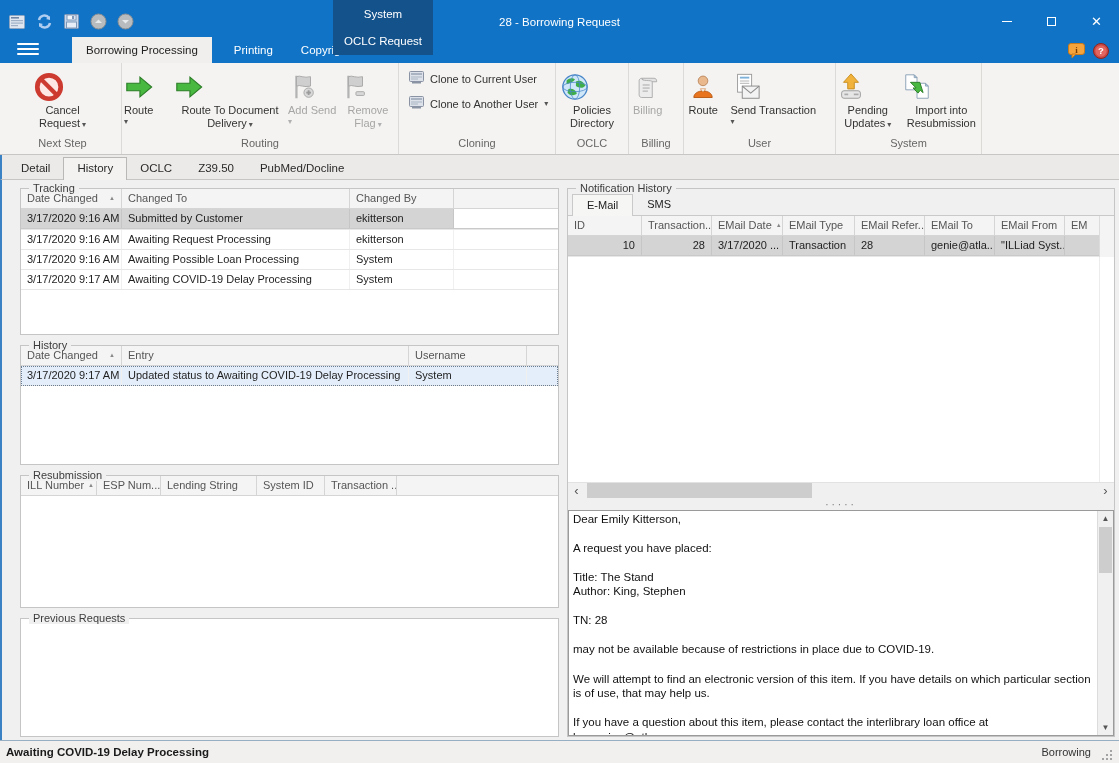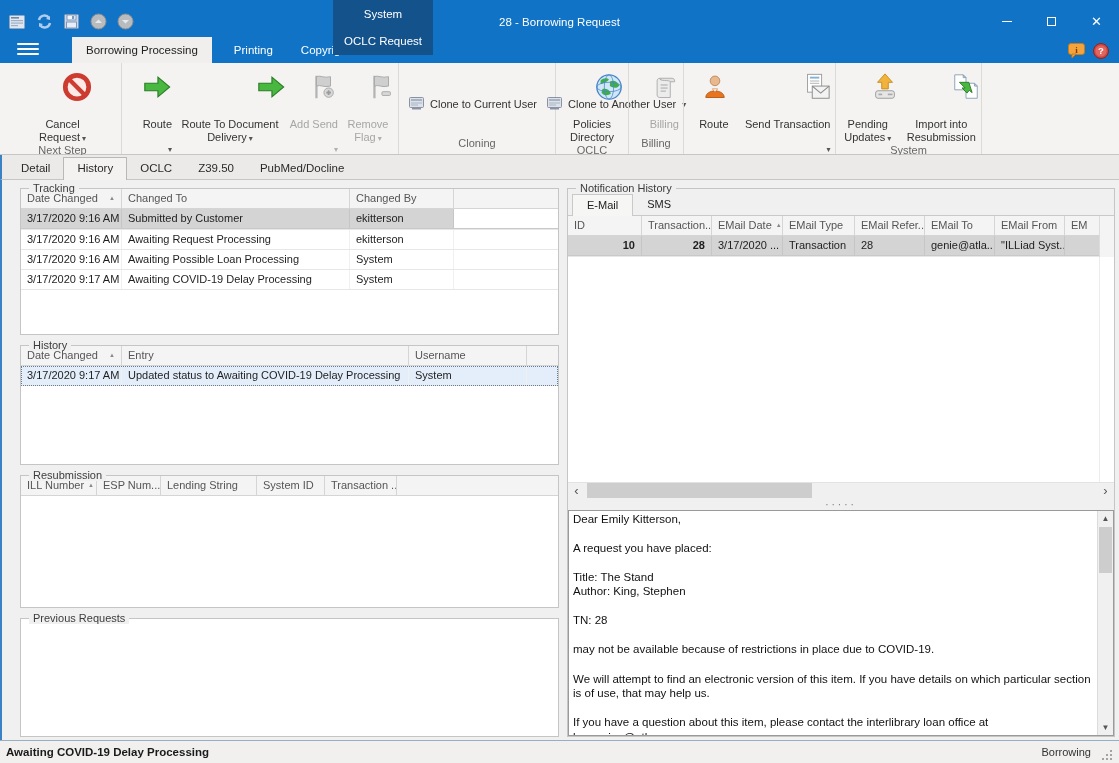--- a/index.html
+++ b/index.html
@@ -27,29 +27,29 @@
   .ctx-block { position:absolute; left:333px; top:0; width:100px; height:55px; background:#14528c; z-index:1; }
   .ctx-label { height:27px; display:flex; align-items:center; justify-content:center; color:#fff; font-size:11.5px; }
   .ctx-tab { height:28px; display:flex; align-items:center; justify-content:center; color:#fff; font-size:11.5px; }
   .help-icons { position:absolute; right:10px; bottom:2px; display:flex; gap:8px; z-index:2; }
 
   
   .ribbon { height:92px; background:#f4f3f1; border-bottom:1px solid #c8c6c4; display:flex; align-items:stretch; padding-left:4px; }
   .rgroup { display:flex; flex-direction:column; border-right:1px solid #dcdad7; }
   .rgroup-btns { flex:1; display:flex; align-items:flex-start; justify-content:center; padding-top:5px; gap:2px; }
   .rgroup-label { height:17px; text-align:center; color:#666; font-size:11px; }
-  .bigbtn { display:flex; flex-direction:column; align-items:flex-end; padding-top:2px; color:#333;gap:14px; }
+  .bigbtn { display:flex; flex-direction:column; align-items:flex-start; padding-top:2px; color:#333; }
   .bigbtn .ic { height:34px; display:flex; align-items:center; justify-content:center; }
   .bigbtn .lbl { text-align:center; line-height:13px; font-size:11px; }
   .bigbtn.disabled { color:#a6a6a6; }
   .caret { font-size:8px; color:#555; line-height:9px; }
   .bigbtn.disabled .caret { color:#b0b0b0; }
   .caret-inline { display:inline; margin-left:2px; }
   .caret-block { display:block; text-align:center; }
-  .smallstack { display:flex; flex-direction:row; justify-content:flex-start; gap:10px; padding:8px 10px 0;text-align:center; }
+  .smallstack { display:flex; flex-direction:column; justify-content:flex-start; gap:10px; padding:8px 10px 0;text-align:center; }
   .smallbtn { display:flex; align-items:center; gap:6px; color:#333; white-space:nowrap; }
 
   
   .doctabs { height:25px; background:#eceae8; display:flex; align-items:flex-end; padding-left:6px; border-bottom:1px solid #c6c5c3; border-left:2px solid #3b82c4; }
   .dtab { padding:4px 13px 5px; color:#2a2a2a; font-size:11.5px; }
   .dtab.active { background:#f3f2f0; border:1px solid #b9b8b6; border-bottom:none; margin-bottom:-1px; padding-bottom:6px; }
 
   
   .content { flex:1; display:flex; gap:8px; padding:8px 4px 3px 5px; border-left:2px solid #3b82c4; background:#eff0ef; overflow:hidden; }
   .leftpane { width:552px; display:flex; flex-direction:column;padding-left:13px; }
@@ -60,21 +60,21 @@
 
   .tbl { width:100%; }
   .thead { display:flex; background:#f4f4f4; border-bottom:1px solid #d5d5d5; }
   .th { padding:3px 6px 4px; color:#555; border-right:1px solid #d5d5d5; display:flex; align-items:center; gap:4px; overflow:hidden; white-space:nowrap; }
   .th .sort { font-size:6px; color:#888; margin-left:auto; }
   .tr { display:flex; border-bottom:1px solid #e7e7e7; background:#fff; }
   .td { padding:3px 6px 4px; overflow:hidden; white-space:nowrap; border-right:1px solid #f0f0f0; }
   .tr.sel-gray { background:#d4d4d4; }
   .tr.sel-gray .td { border-right-color:#c6c6c6; border-bottom:1px solid #c9c9c9; }
   .tr.sel-blue { background:#e4eefa; outline:1px dotted #6a7c90; outline-offset:-1px; }
-  .num { text-align:right;font-weight:bold; }
+  .num { text-align:right; }
 
   
   .nbox { flex:1; display:flex; flex-direction:column; background:#eff0ef; }
   .ntabs { display:flex; padding:5px 4px 0; background:#eff0ef; border-bottom:1px solid #c9c9c9; }
   .ntab { padding:4px 14px 5px; color:#222; }
   .ntab.active { background:#f6f6f5; border:1px solid #c9c9c9; border-bottom:none; margin-bottom:-1px; }
   .email-table-wrap { display:flex; }
   .email-cols { flex:1; }
   .vtrack { width:15px; background:#f4f4f4; border-left:1px solid #dcdcdc; }
   .email-empty { flex:1; background:#fff; display:flex; }
@@ -241,20 +241,21 @@
           <span class="ic">
             <svg width="30" height="30" viewBox="0 0 32 32">
                 <path d="M9 4 L9 28" stroke="#b3b3b3" stroke-width="2.4"></path>
                 <path d="M9 5 C13 3 17 7 24 5 L24 15 C17 17 13 13 9 15 Z" fill="#cfcfcf" stroke="#a8a8a8"></path>
                 <rect x="17" y="21" width="9" height="4" rx="1" fill="#d8d8d8" stroke="#a8a8a8"></rect>
               </svg>
           </span>
           <span class="lbl"><span>Remove Flag</span><span class="caret caret-inline">▾</span></span>
         </div>
       </div>
+      <div class="rgroup-label">Routing</div>
     </div>
 
     <div class="rgroup" style="width:157px">
       <div class="smallstack" style="flex:1">
         <div class="smallbtn">
           <span>
             <svg width="15" height="13" viewBox="0 0 15 13">
                 <rect x="0.5" y="0.5" width="14" height="10" rx="1" fill="#dde2ea" stroke="#8a93a3"></rect>
                 <rect x="2" y="2" width="11" height="2" fill="#aab3c2"></rect>
                 <rect x="2" y="5.5" width="11" height="1" fill="#aab3c2"></rect>

